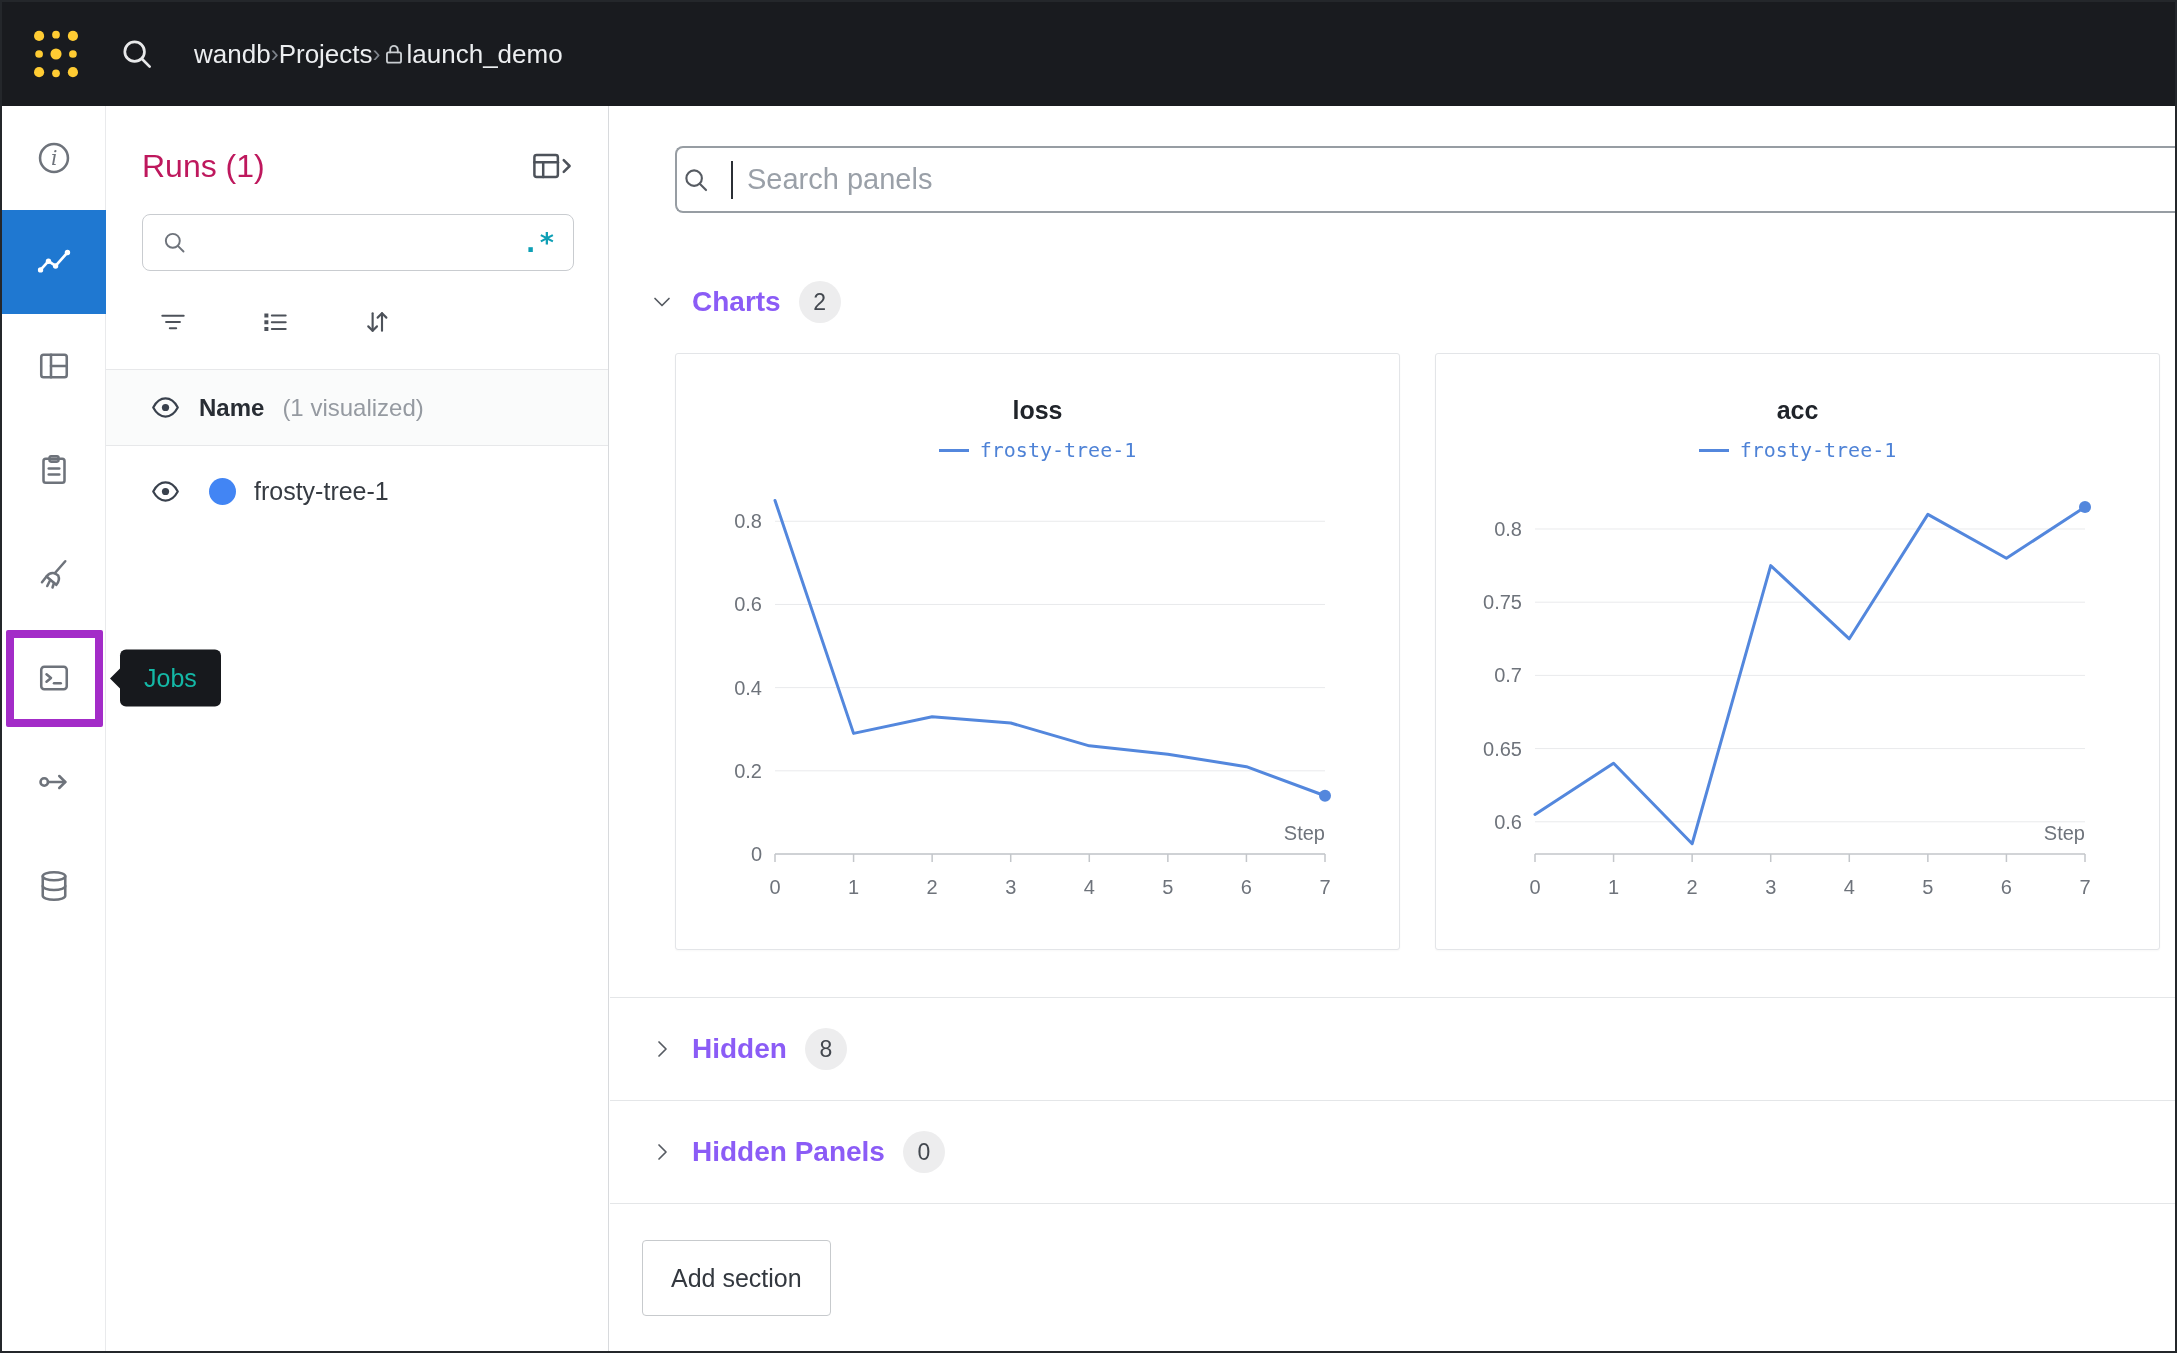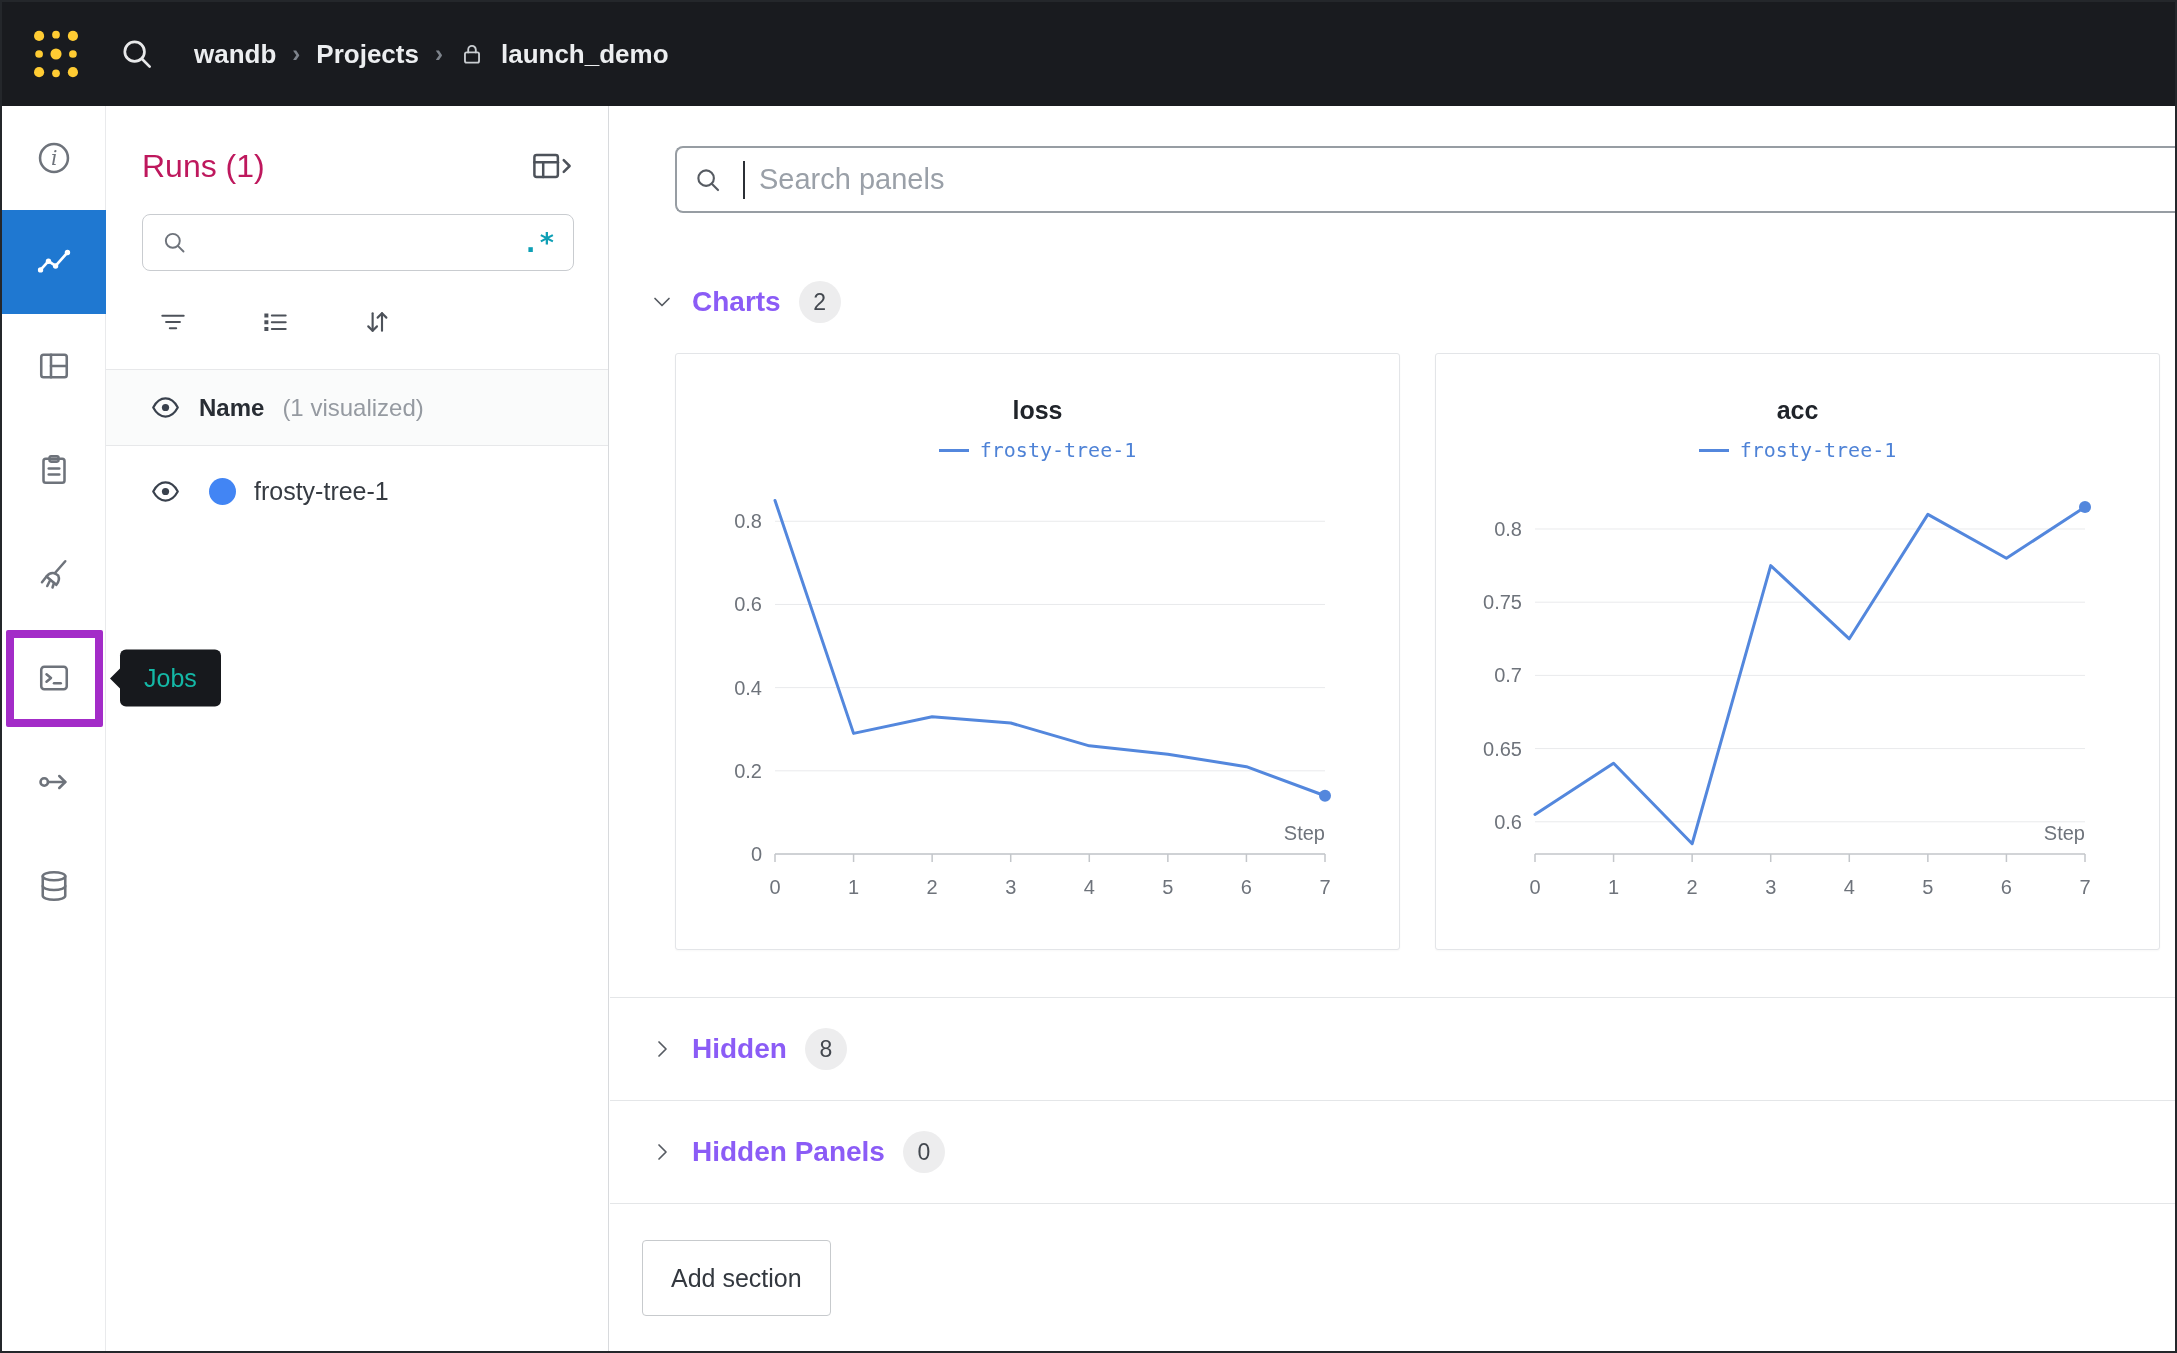--- a/index.html
+++ b/index.html
@@ -4,21 +4,21 @@
 <style>
   * { margin:0; padding:0; box-sizing:border-box; }
   html,body { background:#e9e9e9; }
   body { width:2177px; height:1353px; font-family:"Liberation Sans", sans-serif; }
   .viewport { position:relative; width:2177px; height:1353px; background:#fff; border:2px solid #24272b; overflow:hidden; }
 
   
   .topbar { position:absolute; top:0; left:0; right:0; height:104px; background:#191b1f; display:flex; align-items:center; padding-left:22px; }
   .logo { width:64px; height:64px; display:flex; align-items:center; justify-content:center; }
   .nav-search { margin-left:30px; display:flex; align-items:center; }
-  .breadcrumb { margin-left:38px; display:flex; align-items:center; gap:16px; font-size:26px; color:#eceef0;font-weight:bold; }
+  .breadcrumb { margin-left:38px; display:flex; align-items:center; font-size:26px; color:#eceef0; }
   .breadcrumb .sep { color:#7d838b; font-size:24px; }
   .breadcrumb .crumb { color:#eceef0; }
 
   
   .rail { position:absolute; top:104px; left:0; bottom:0; width:104px; background:#fff; border-right:1px solid #e9eaec; z-index:5; }
   .rail-item { width:104px; height:104px; display:flex; align-items:center; justify-content:center; color:#6e737b; position:relative; }
   .rail-item.active { background:#1f78d1; color:#ffffff; }
   .jobs-frame { width:97px; height:97px; border:8px solid #a32cc8; border-radius:2px; display:flex; align-items:center; justify-content:center; background:#fff; }
   .tooltip { position:absolute; left:118px; top:50%; transform:translateY(-50%); background:#17191d; color:#14b8a6; font-size:25px; padding:14px 24px; border-radius:6px; white-space:nowrap; z-index:20; }
   .tooltip::before { content:""; position:absolute; left:-10px; top:50%; transform:translateY(-50%); border-top:11px solid transparent; border-bottom:11px solid transparent; border-right:11px solid #17191d; }
@@ -34,21 +34,21 @@
   .runs-divider { border-top:1px solid #e7e8ea; margin-top:32px; }
   .name-row { height:76px; background:#fafbfb; border-bottom:1px solid #e7e8ea; display:flex; align-items:center; gap:18px; padding-left:44px; }
   .name-label { font-size:24px; font-weight:700; color:#282d34; }
   .name-sub { font-size:24px; color:#959aa1; }
   .run-row { height:90px; display:flex; align-items:center; gap:18px; padding-left:44px; }
   .run-dot { width:27px; height:27px; border-radius:50%; background:#4285f4; margin-left:10px; }
   .run-name { font-size:25px; color:#363b42; }
 
   
   .content { position:absolute; top:104px; left:608px; right:0; bottom:0; background:#fff; overflow:hidden; }
-  .panel-search { margin:40px 0 0 65px; width:calc(100% - 65px); height:67px; border:2px solid #979da3; border-right:none; border-radius:8px 0 0 8px; display:flex; align-items:center; padding:0 16px; gap:14px; background:#fff; }
+  .panel-search { margin:40px 0 0 65px; width:calc(100% - 65px); height:67px; border:2px solid #979da3; border-right:none; border-radius:8px 0 0 8px; display:flex; align-items:center; padding:0 4px; gap:14px; background:#fff; }
   .caret { width:2px; height:38px; background:#2b2f35; margin-left:6px; }
   .panel-search input { flex:1; border:none; outline:none; font-size:29px; color:#33383f; font-family:"Liberation Sans",sans-serif; min-width:0; }
   .panel-search input::placeholder { color:#9aa0a8; }
 
   .section-head { margin:68px 0 0 40px; display:flex; align-items:center; gap:18px; }
   .section-label { font-size:28px; font-weight:600; color:#8b5cf6; }
   .count-badge { min-width:42px; height:42px; border-radius:50%; background:#ededee; display:flex; align-items:center; justify-content:center; font-size:23px; color:#43484f; padding:0 8px; }
 
   .charts-row { display:flex; gap:35px; margin:30px 0 0 65px; }
   .panel { width:725px; height:597px; border:1px solid #e3e5e8; border-radius:3px; background:#fff; display:flex; flex-direction:column; align-items:center; padding-top:42px; box-shadow:0 1px 2px rgba(0,0,0,0.03); }

